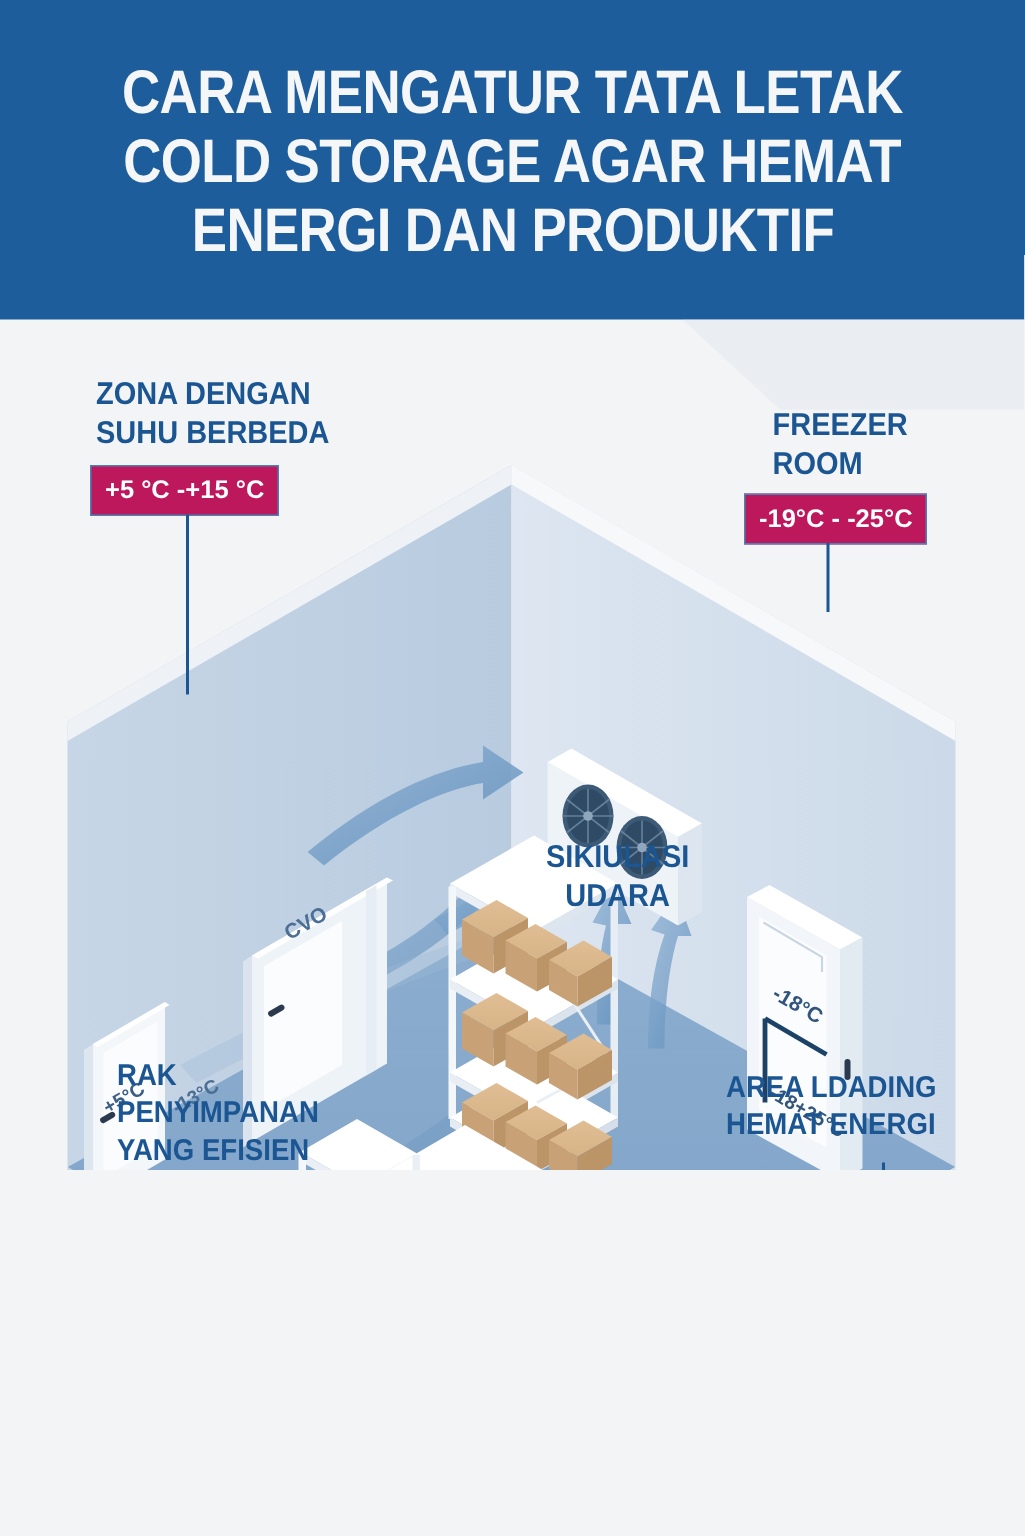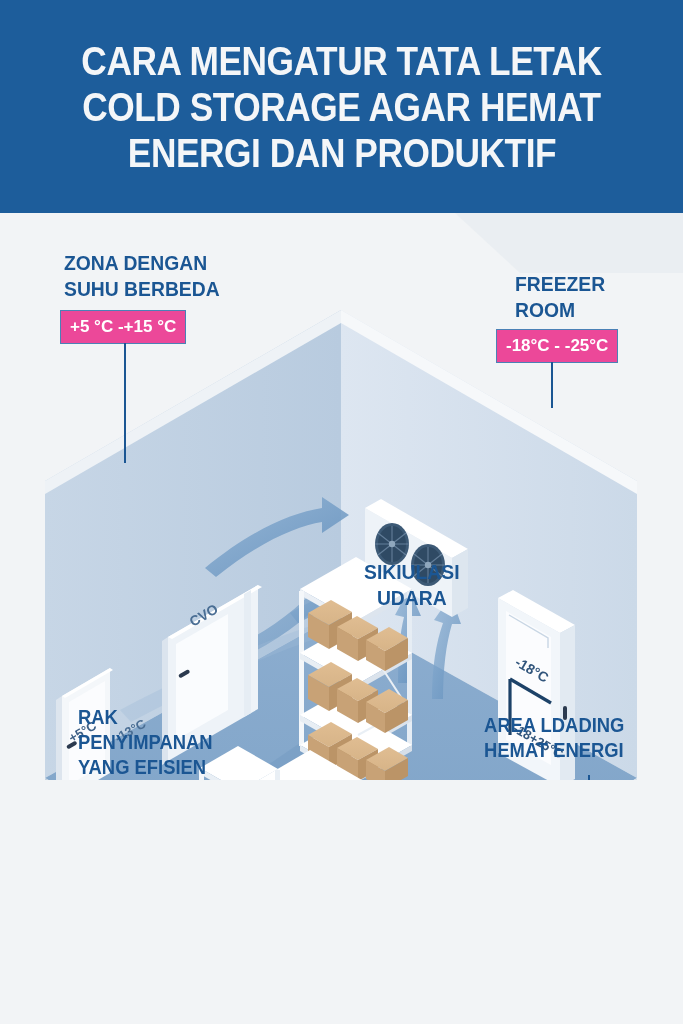--- a/index.html
+++ b/index.html
@@ -32,21 +32,21 @@
   
   .scene{position:absolute;left:0;top:213px;width:683px;height:811px;}
 
   
   .lbl{position:absolute;color:#1b5693;font-weight:bold;letter-spacing:0px;}
   .lbl div{white-space:nowrap;transform:scaleX(0.92);transform-origin:left center;}
   .lbl.sz1{font-size:21px;line-height:26px;}
   .lbl.sz2{font-size:20px;line-height:25px;}
 
   .badge{
-    position:absolute;background:#ec4899;color:#ffffff;font-weight:bold;
+    position:absolute;background:#be185d;color:#ffffff;font-weight:bold;
     font-size:17px;line-height:17px;padding:7px 9px 8px 9px;white-space:nowrap;
     border:1px solid #4b81b6;
   }
   .leader{position:absolute;background:#1b5693;width:2px;}
 
   
   .art{position:absolute;left:0;top:0;width:683px;height:811px;}
 </style>
 </head>
 <body>
@@ -451,21 +451,21 @@
       <div>ZONA DENGAN</div>
       <div>SUHU BERBEDA</div>
     </div>
     <div class="badge" style="left:60px;top:97px;">+5 °C -+15 °C</div>
     <div class="leader" style="left:124px;top:130px;height:120px;"></div>
 
     <div class="lbl sz1" style="left:515px;top:58px;">
       <div>FREEZER</div>
       <div>ROOM</div>
     </div>
-    <div class="badge" style="left:496px;top:116px;">-18°C - -25°C</div>
+    <div class="badge" style="left:496px;top:116px;">-19°C - -25°C</div>
     <div class="leader" style="left:551px;top:149px;height:46px;"></div>
 
     <div class="lbl sz1" style="left:364px;top:346px;text-align:center;">
       <div>SIKIULASI</div>
       <div>UDARA</div>
     </div>
 
     <div class="lbl sz2" style="left:78px;top:492px;">
       <div>RAK</div>
       <div>PENYIMPANAN</div>

